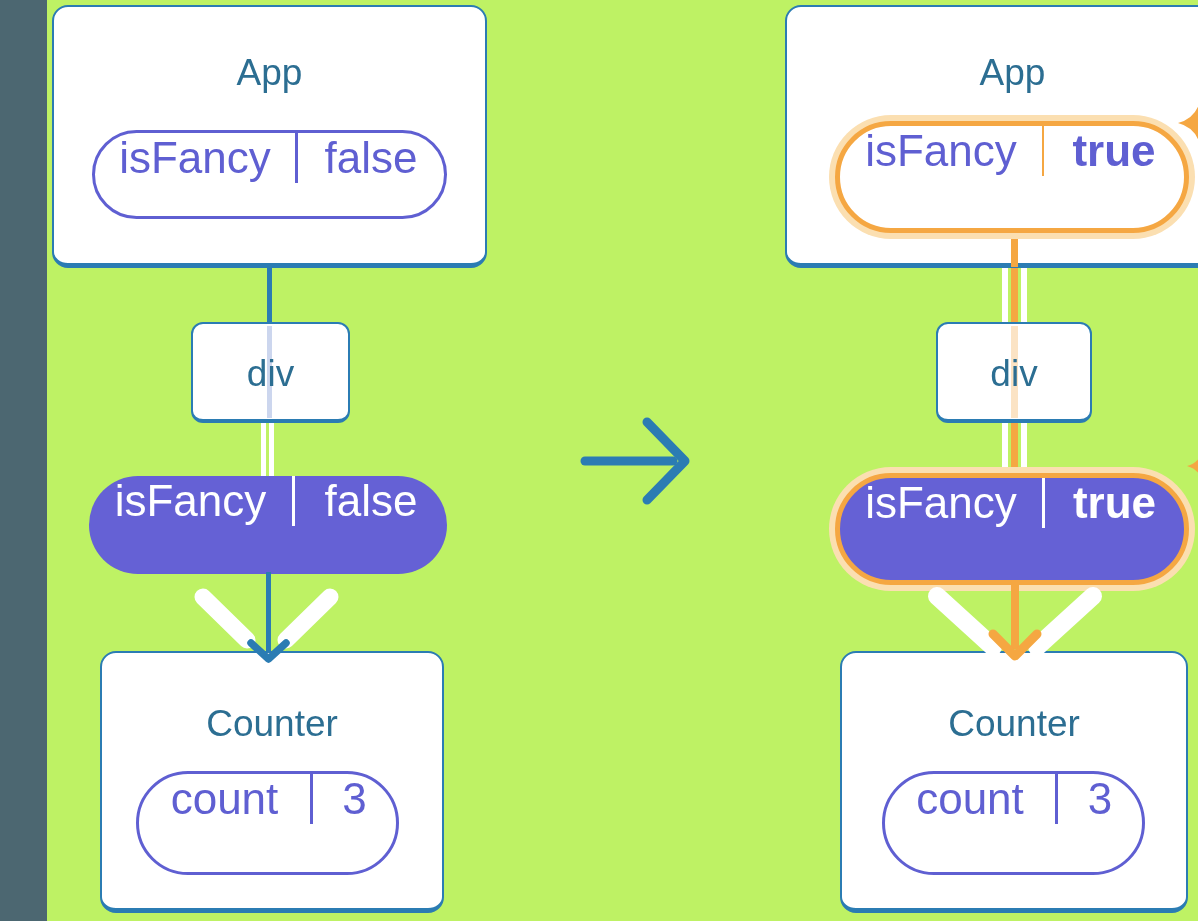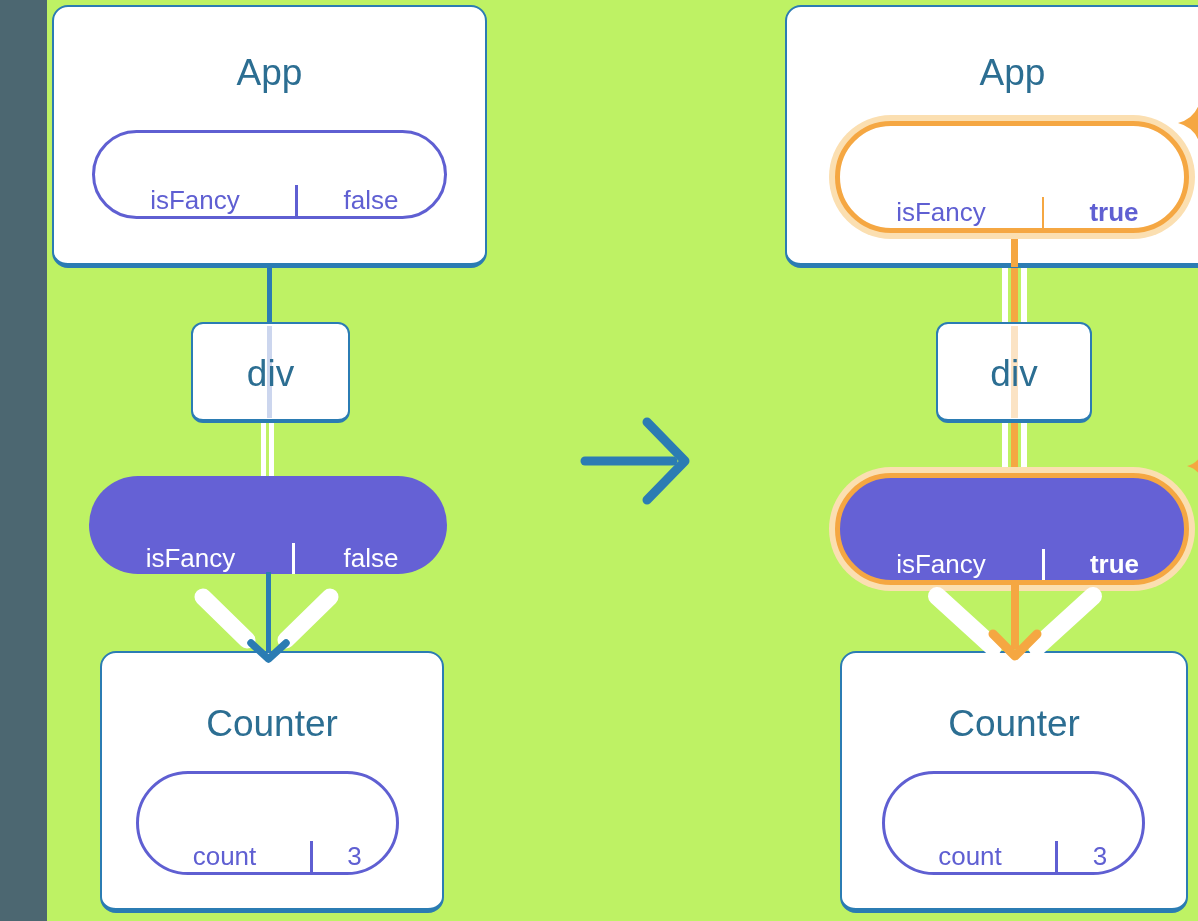--- a/index.html
+++ b/index.html
@@ -39,23 +39,23 @@
     font-weight:500;
     color:#2C6E92;
     z-index:4;
     line-height:1;
   }
   
   .pill{
     position:absolute;
     box-sizing:border-box;
     display:flex;
-    align-items:flex-end;
+    align-items:flex-start;
     z-index:4;
-    font-size:26px;
+    font-size:44px;
   }
   .pill .cell{
     display:flex;align-items:center;justify-content:center;
     flex:1 1 auto;
   }
   .pill .cell.name{flex:0 0 auto;}
   .pill-outline{
     background:#fff;
     border:3px solid #5F5FD2;
     border-radius:60px;

